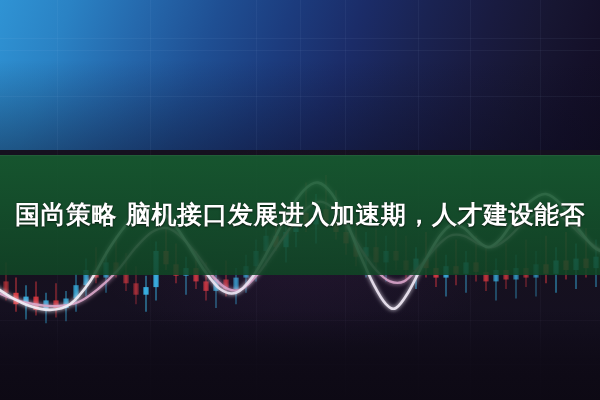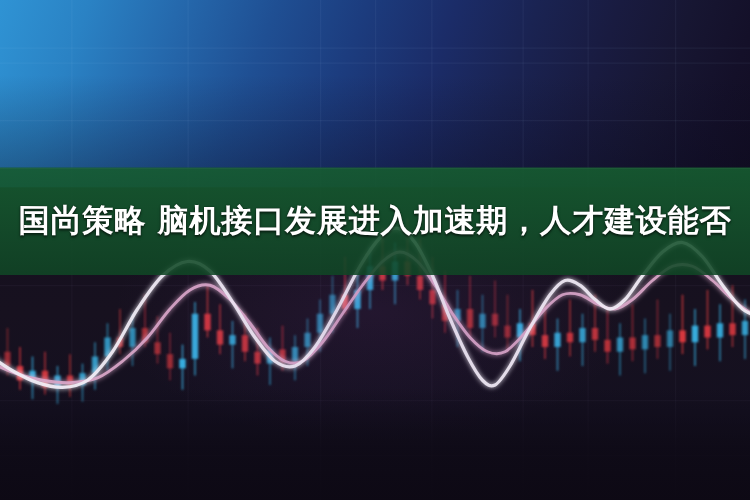--- a/index.html
+++ b/index.html
@@ -51,21 +51,21 @@
     position:absolute;left:0;bottom:0;width:600px;height:90px;
     background:linear-gradient(180deg,rgba(15,11,24,0) 0%,rgba(14,10,22,.82) 55%,rgba(13,9,20,.95) 100%);
     pointer-events:none;
   }
   .chart-gridlines{position:absolute;inset:0;pointer-events:none;opacity:.55;}
   .chart-gridlines .h{position:absolute;left:0;width:600px;height:1px;background:rgba(150,140,190,.10);}
   .chart-gridlines .v{position:absolute;top:0;height:250px;width:1px;background:rgba(150,140,190,.09);}
 
   
   .band{
-    position:absolute;left:0;top:134px;width:600px;height:86px;
+    position:absolute;left:0;top:155px;width:600px;height:120px;
     background:linear-gradient(180deg,
         rgba(22,92,48,.90) 0%,
         rgba(20,86,45,.88) 35%,
         rgba(18,78,41,.86) 72%,
         rgba(16,70,37,.88) 100%);
     box-shadow:inset 0 1px 0 rgba(255,255,255,.05);
   }
   .band-inner{
     position:absolute;inset:0;
     display:flex;flex-direction:column;align-items:center;justify-content:center;

